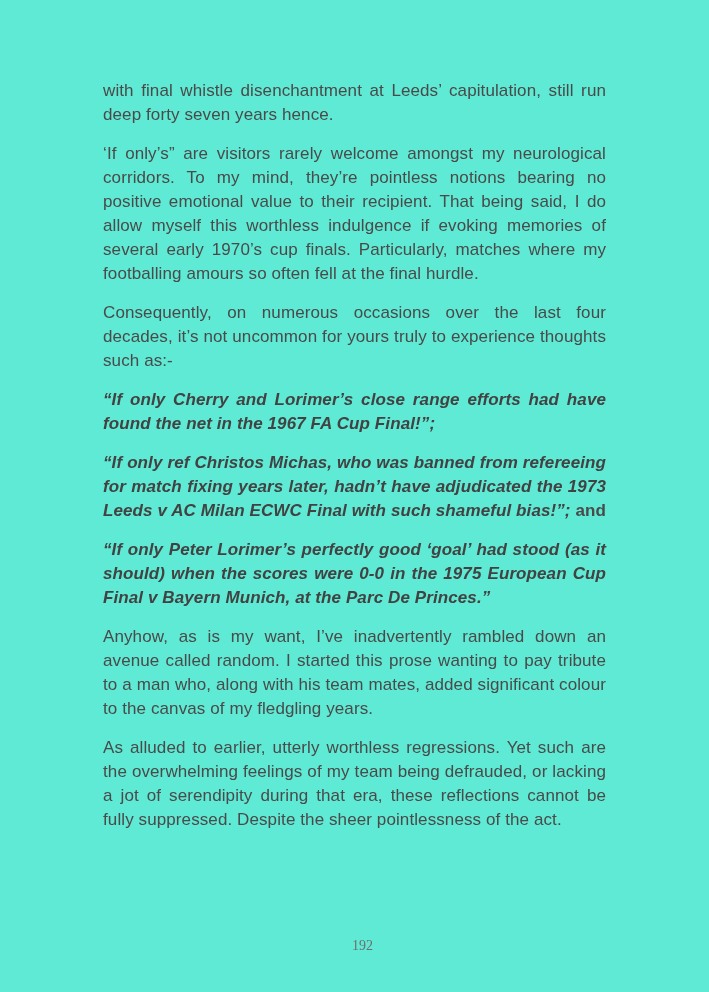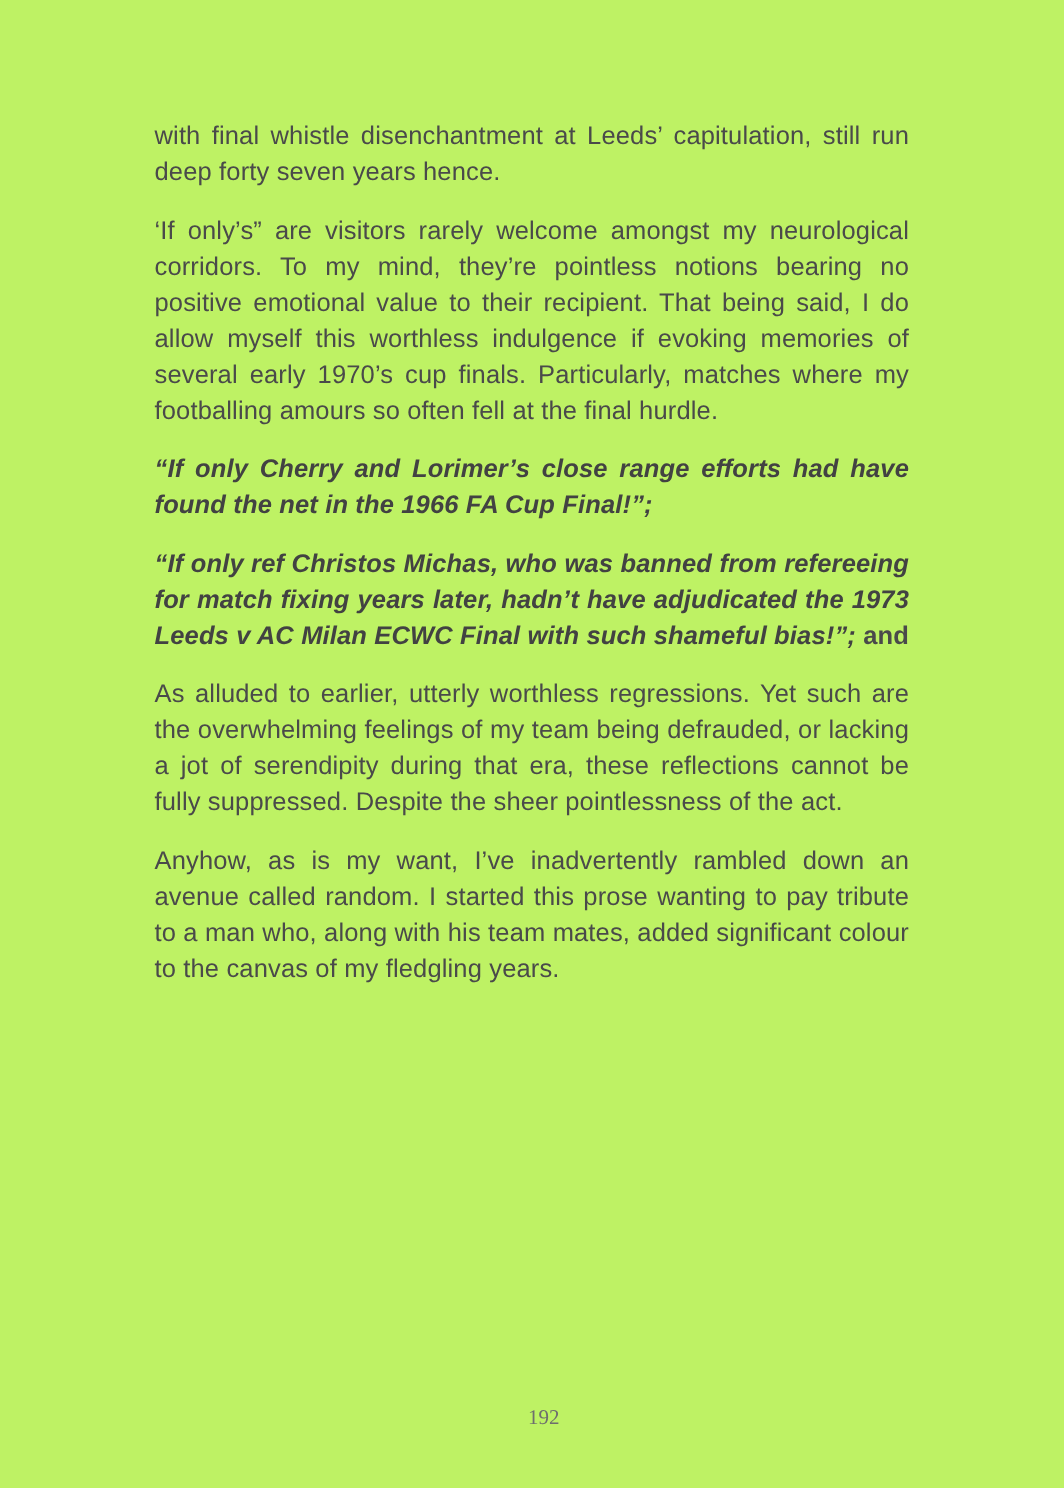--- a/index.html
+++ b/index.html
@@ -10,21 +10,21 @@
     width: 709px;
     height: 992px;
     background: #ffffff;
     position: relative;
     overflow: hidden;
     font-family: "Liberation Sans", sans-serif;
   }
   .page {
     position: absolute;
     inset: 0;
-    background: #bef264;
+    background: #5eead4;
   }
   .content {
     position: absolute;
     left: 103px;
     top: 79px;
     width: 503px;
   }
   p.para {
     margin: 0 0 15px 0;
     font-size: 17px;
@@ -55,19 +55,21 @@
     margin-left: 16px;
   }
 </style>
 </head>
 <body>
 
 <div class="page">
   <div class="content">
     <p class="para">with final whistle disenchantment at Leeds’ capitulation, still run deep forty seven years hence.</p>
     <p class="para">‘If only’s” are visitors rarely welcome amongst my neurological corridors. To my mind, they’re pointless notions bearing no positive emotional value to their recipient. That being said, I do allow myself this worthless indulgence if evoking memories of several early 1970’s cup finals. Particularly, matches where my footballing amours so often fell at the final hurdle.</p>
-    <p class="para quote">“If only Cherry and Lorimer’s close range efforts had have found the net in the 1966 FA Cup Final!”;</p>
+    <p class="para">Consequently, on numerous occasions over the last four decades, it’s not uncommon for yours truly to experience thoughts such as:-</p>
+    <p class="para quote">“If only Cherry and Lorimer’s close range efforts had have found the net in the 1967 FA Cup Final!”;</p>
     <p class="para quote"><span>“If only ref Christos Michas, who was banned from refereeing for match fixing years later, hadn’t have adjudicated the 1973 Leeds v AC Milan ECWC Final with such shameful bias!”;</span><span class="plain-suffix"> and</span></p>
+    <p class="para quote">“If only Peter Lorimer’s perfectly good ‘goal’ had stood (as it should) when the scores were 0-0 in the 1975 European Cup Final v Bayern Munich, at the Parc De Princes.”</p>
+    <p class="para">Anyhow, as is my want, I’ve inadvertently rambled down an avenue called random. I started this prose wanting to pay tribute to a man who, along with his team mates, added significant colour to the canvas of my fledgling years.</p>
     <p class="para">As alluded to earlier, utterly worthless regressions. Yet such are the overwhelming feelings of my team being defrauded, or lacking a jot of serendipity during that era, these reflections cannot be fully suppressed. Despite the sheer pointlessness of the act.</p>
-    <p class="para">Anyhow, as is my want, I’ve inadvertently rambled down an avenue called random. I started this prose wanting to pay tribute to a man who, along with his team mates, added significant colour to the canvas of my fledgling years.</p>
   </div>
   <div class="footer">192</div>
 </div>
 
 </body></html>

